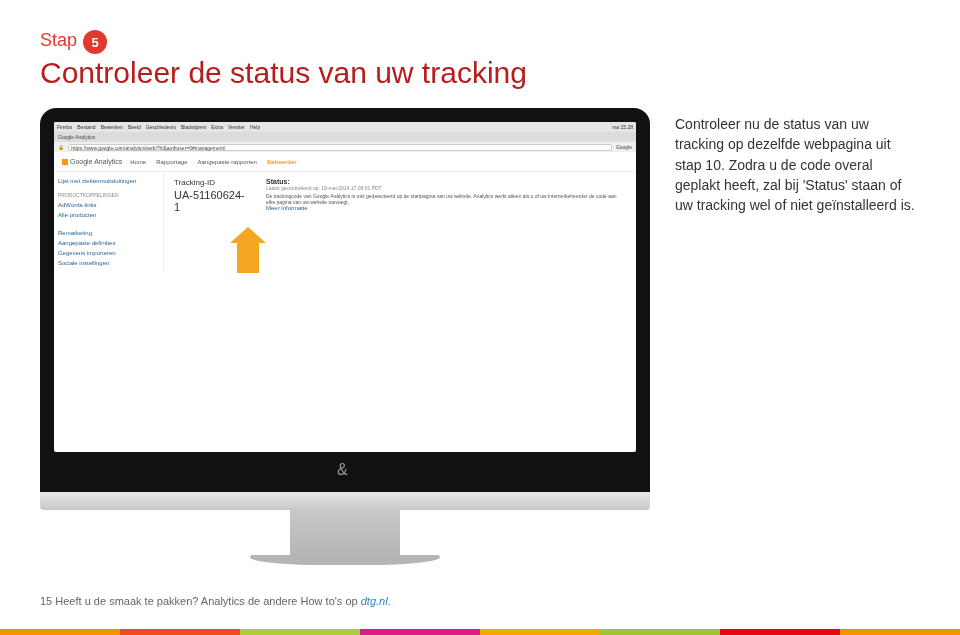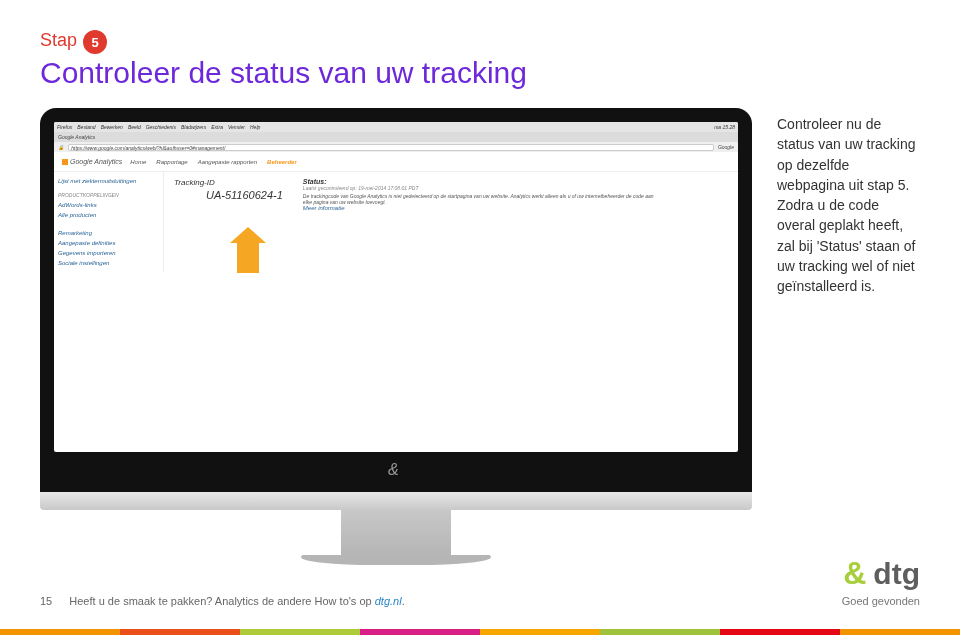--- a/index.html
+++ b/index.html
@@ -28,38 +28,37 @@
     border-radius: 50%;
     background: #e03a2e;
     color: #fff;
     font-weight: 700;
     display: flex;
     align-items: center;
     justify-content: center;
     font-size: 13px;
   }
   .heading {
-    color: #6d28d9;
+    color: #b91c1c;
     font-size: 30px;
     font-weight: 400;
     margin-top: 2px;
   }
 
   .layout {
     display: flex;
     gap: 25px;
     margin-top: 18px;
     align-items: flex-start;
   }
 
   
   .monitor {
-    width: 712px;
+    width: 610px;
     flex-shrink: 0;
-    font-style: italic;
   }
   .bezel {
     background: #111;
     border-radius: 16px 16px 0 0;
     padding: 14px 14px 40px 14px;
     position: relative;
   }
   .screen {
     background: #fff;
     height: 330px;
@@ -164,21 +163,21 @@
     padding: 4px;
   }
   .ga-side .sec { font-size:5px; color:#888; text-transform: uppercase; margin: 6px 0 2px; }
   .ga-side .item { padding: 2px 0; color:#2a6496; font-size:6px; }
   .ga-main {
     flex: 1;
     padding: 6px 10px;
     position: relative;
   }
   .tracking-title { font-size:8px; color:#333; margin-bottom:2px; }
-  .tracking-id { font-size:11px; color:#333; font-weight:400; margin-bottom: 4px; margin-left: 32px;}
+  .tracking-id { font-size:11px; color:#333; font-weight:400; margin-bottom: 4px;}
   .tracking-row { display:flex; gap: 20px; }
   .status-col { font-size:6px; color:#333; max-width: 360px;}
   .status-col .lbl { font-weight:700; font-size:7px; }
   .status-col .sub { font-size:5px; color:#888; }
   .status-col .desc { font-size:5px; color:#555; margin-top: 2px; line-height:1.2;}
   .status-col .link { color:#2a6496; font-size:6px; }
 
   .arrow {
     position: absolute;
     left: 70px;
@@ -217,21 +216,21 @@
     position: absolute;
     left: 40px;
     right: 40px;
     bottom: 28px;
     display: flex;
     align-items: flex-end;
     justify-content: space-between;
     font-size: 11px;
     color: #666;
   }
-  .footer .pg { color:#666; margin-right: 14px; text-align: right;}
+  .footer .pg { color:#666;  text-align: right;}
   .footer .q { color:#666;}
   .footer .q a { color:#2a86c7; text-decoration:none;font-style:italic;}
   .dtg {
     display: flex;
     flex-direction: column;
     align-items: flex-end;
     gap: 4px;
   }
   .dtg-logo {
     display:flex; align-items:center; gap:4px;
@@ -357,37 +356,30 @@
           <svg width="20" height="20" viewBox="0 0 20 20">
               <text x="2" y="16" fill="#999" font-size="16">&amp;</text>
             </svg>
         </div>
       </div>
       <div class="chin"></div>
       <div class="stand"></div>
       <div class="foot"></div>
     </div>
 
-    <div class="desc-text">Controleer nu de status van uw tracking op dezelfde webpagina uit stap 5. Zodra u de code overal geplakt heeft, zal bij 'Status' staan of uw tracking wel of niet geïnstalleerd is.</div>
+    <div class="desc-text">Controleer nu de status van uw tracking op dezelfde webpagina uit stap 10. Zodra u de code overal geplakt heeft, zal bij 'Status' staan of uw tracking wel of niet geïnstalleerd is.</div>
   </div>
 </div>
 
 <div class="footer">
   <div>
     <span class="pg">15</span>
     <span class="q">
       <span>Heeft u de smaak te pakken? Analytics de andere How to's op </span><a>dtg.nl</a>.
     </span>
-  </div>
-  <div class="dtg">
-    <div class="dtg-logo">
-      <span class="amp"></span>
-      <span>dtg</span>
-    </div>
-    <div class="tagline">Goed gevonden</div>
   </div>
 </div>
 
 <div class="border-bars">
   <div class="b1"></div>
     <div class="b2"></div>
     <div class="b3"></div>
     <div class="b4"></div>
   <div class="b5"></div>
     <div class="b6"></div>

